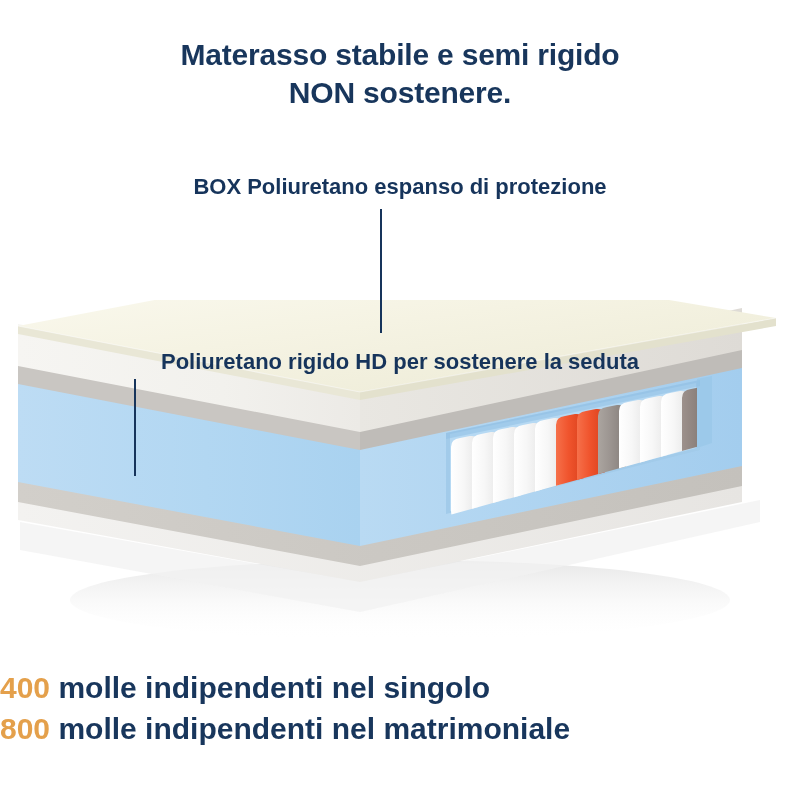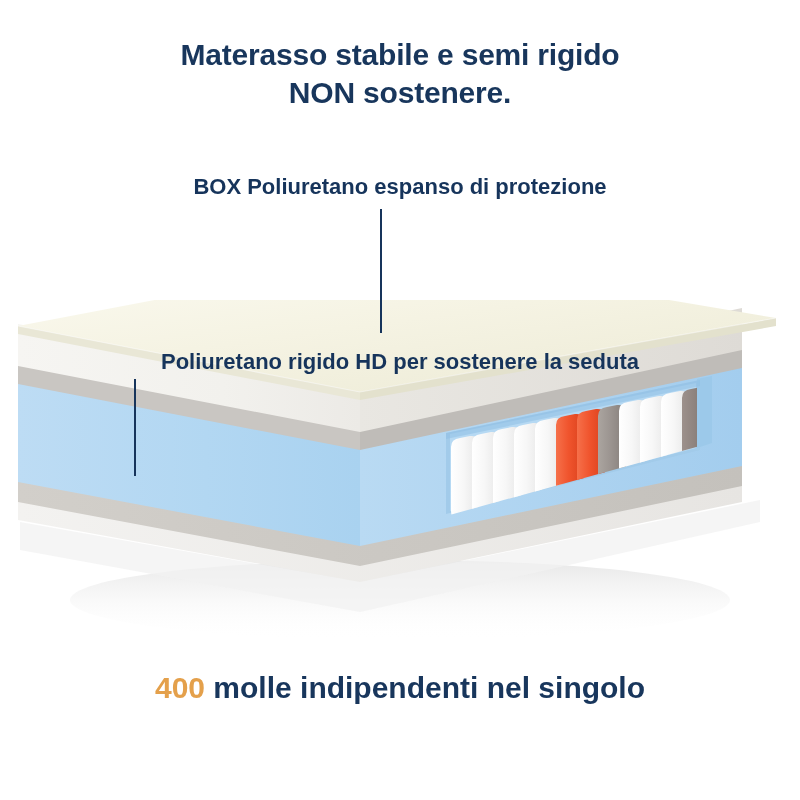--- a/index.html
+++ b/index.html
@@ -90,21 +90,20 @@
     z-index: 10;
   }
   #mattress svg { display: block; }
 
   
   .footer {
     position: absolute;
     left: 0;
     top: 668px;
     width: 800px;
-    text-align: center;
     font-weight: bold;
     font-size: 30px;
     line-height: 1.36;
     color: #18365c;
   }
   .footer .ft-line { display: block; white-space: nowrap; }
   .num { color: #e4a04b; }
 </style>
 </head>
 <body>
@@ -278,15 +277,16 @@
 
       <polyline points="18,26 360,92 776,18" fill="none" stroke="#ffffff" stroke-opacity="0.45" stroke-width="1.2"></polyline>
     </svg>
   </div>
 
   <div class="callout" id="callout-hd">Poliuretano rigido HD per sostenere la seduta</div>
   <div class="leader" id="leader-hd"></div>
 
   <div class="footer">
     <span class="ft-line"><span class="num">400</span><span> molle indipendenti nel singolo</span></span>
+    <span class="ft-line"><span class="num">800</span><span> molle indipendenti nel matrimoniale</span></span>
   </div>
 
 </div>
 
 </body></html>

